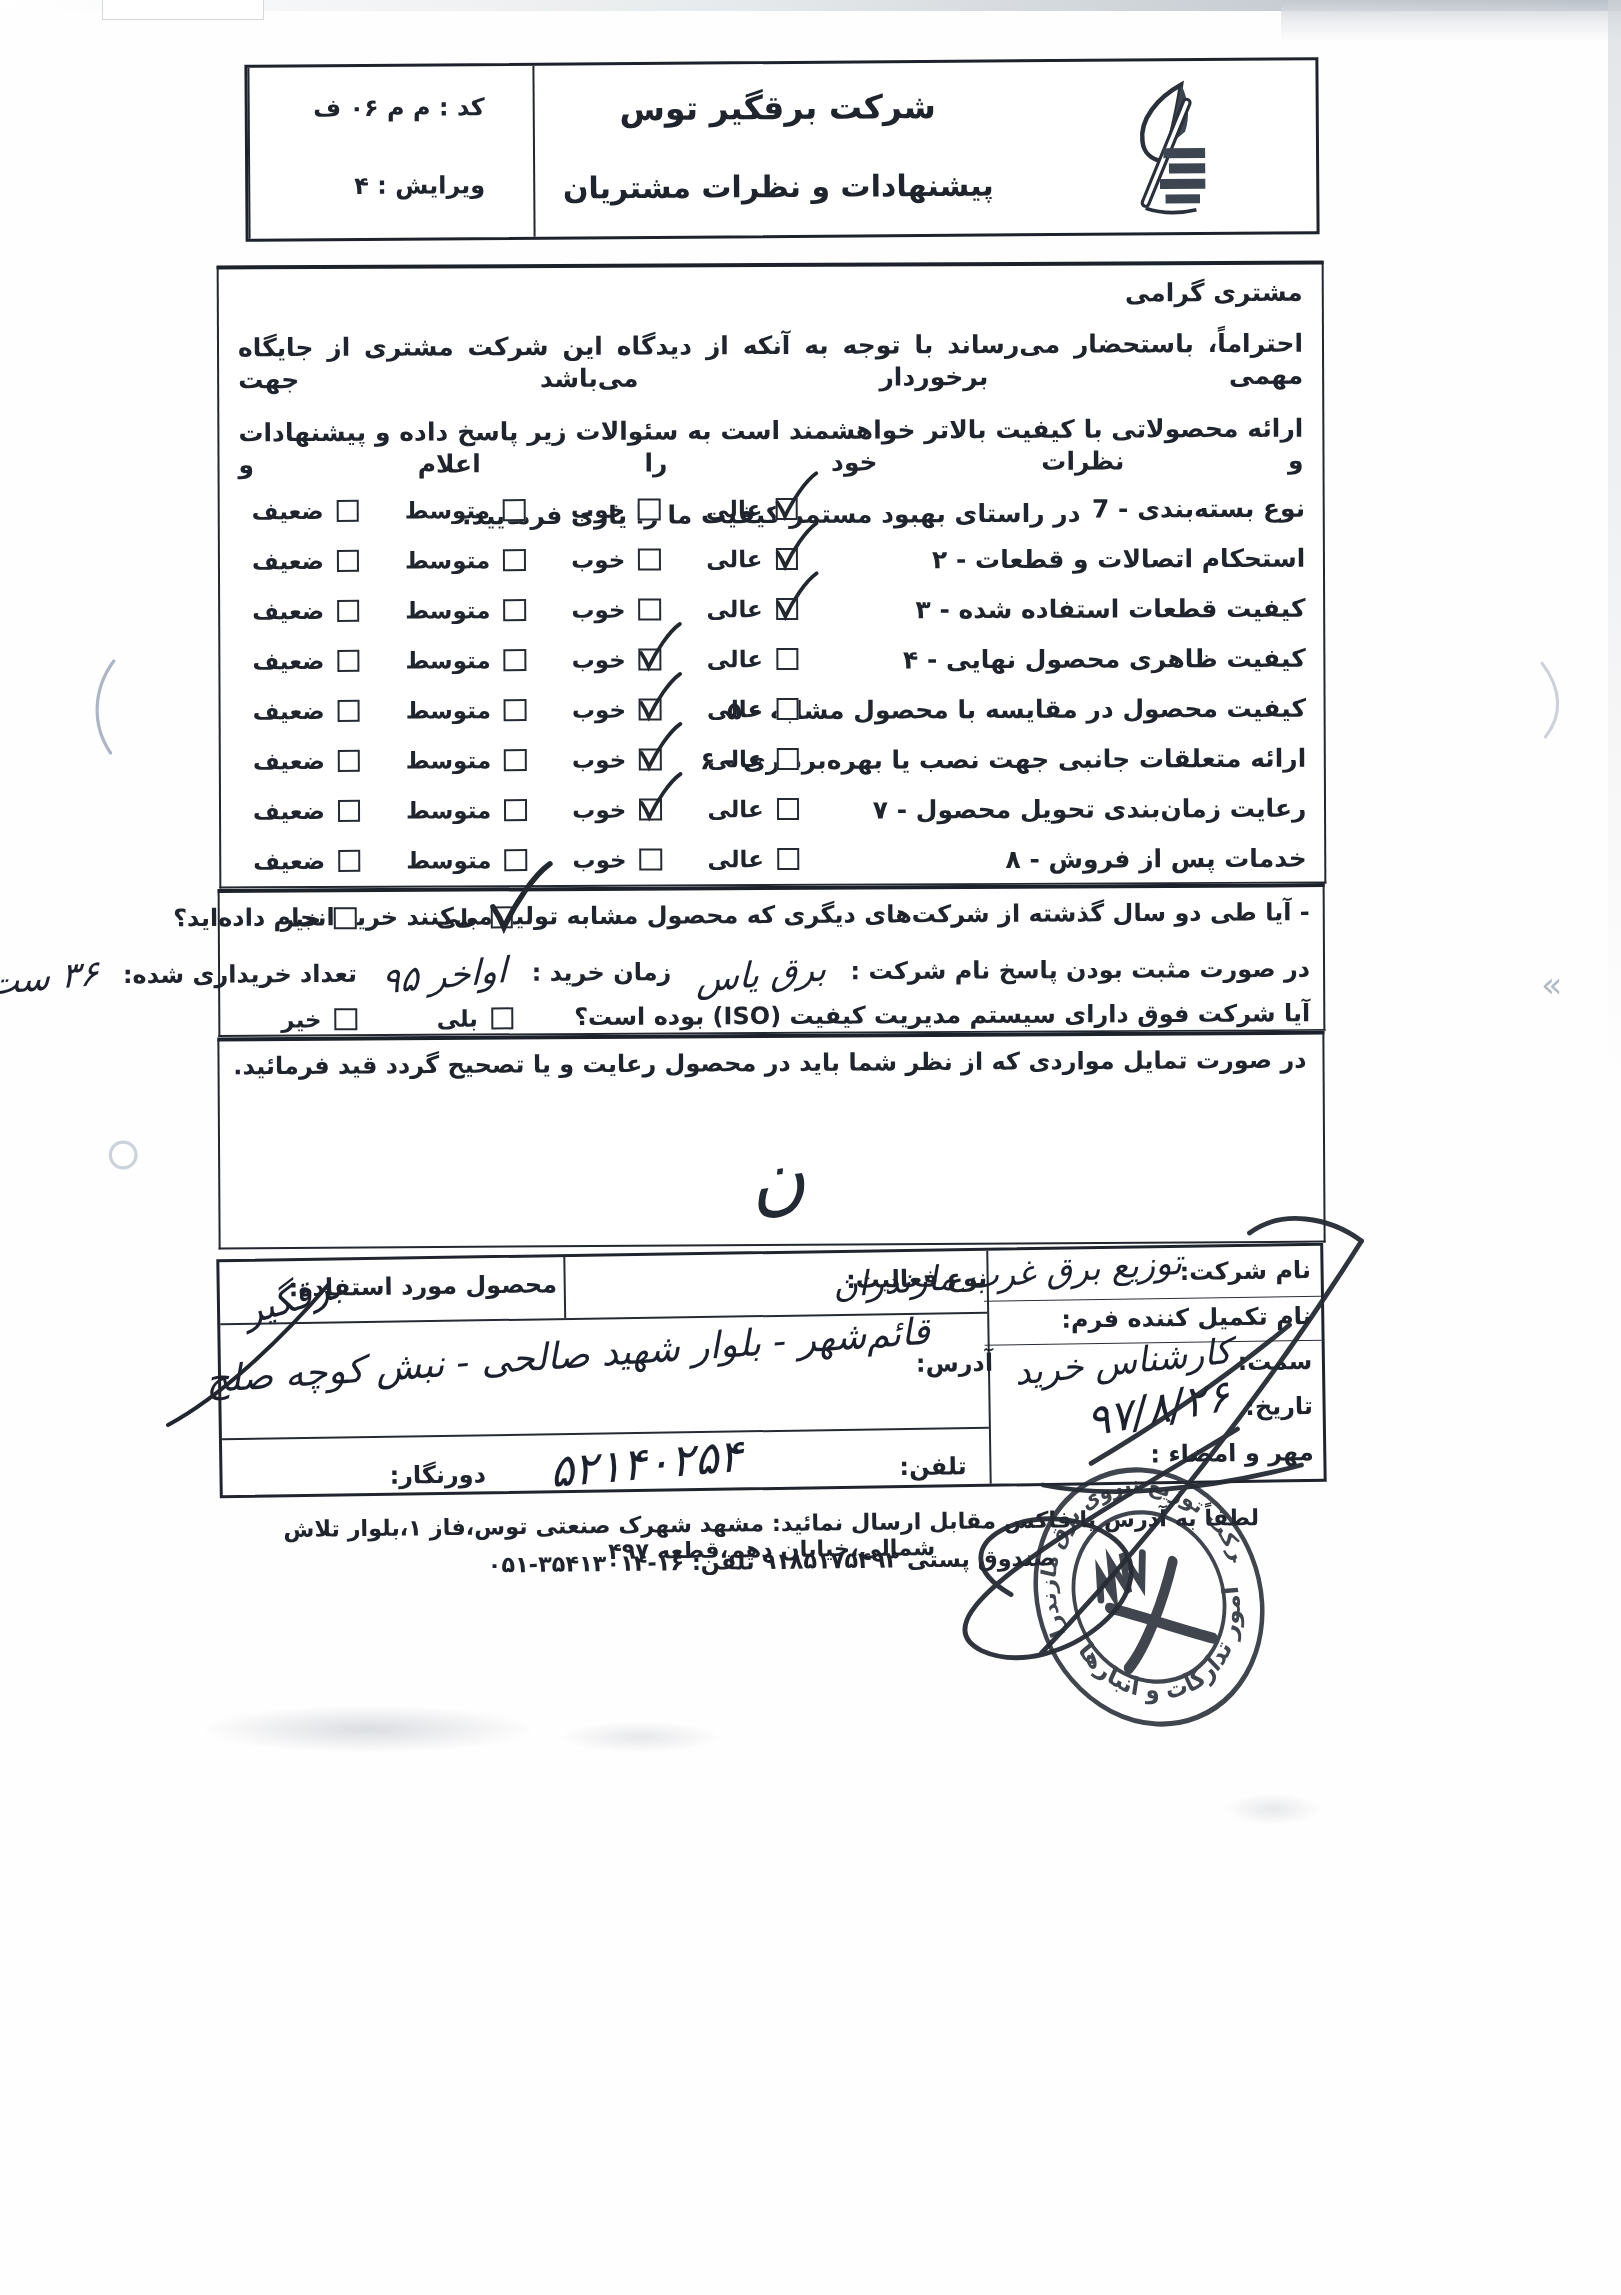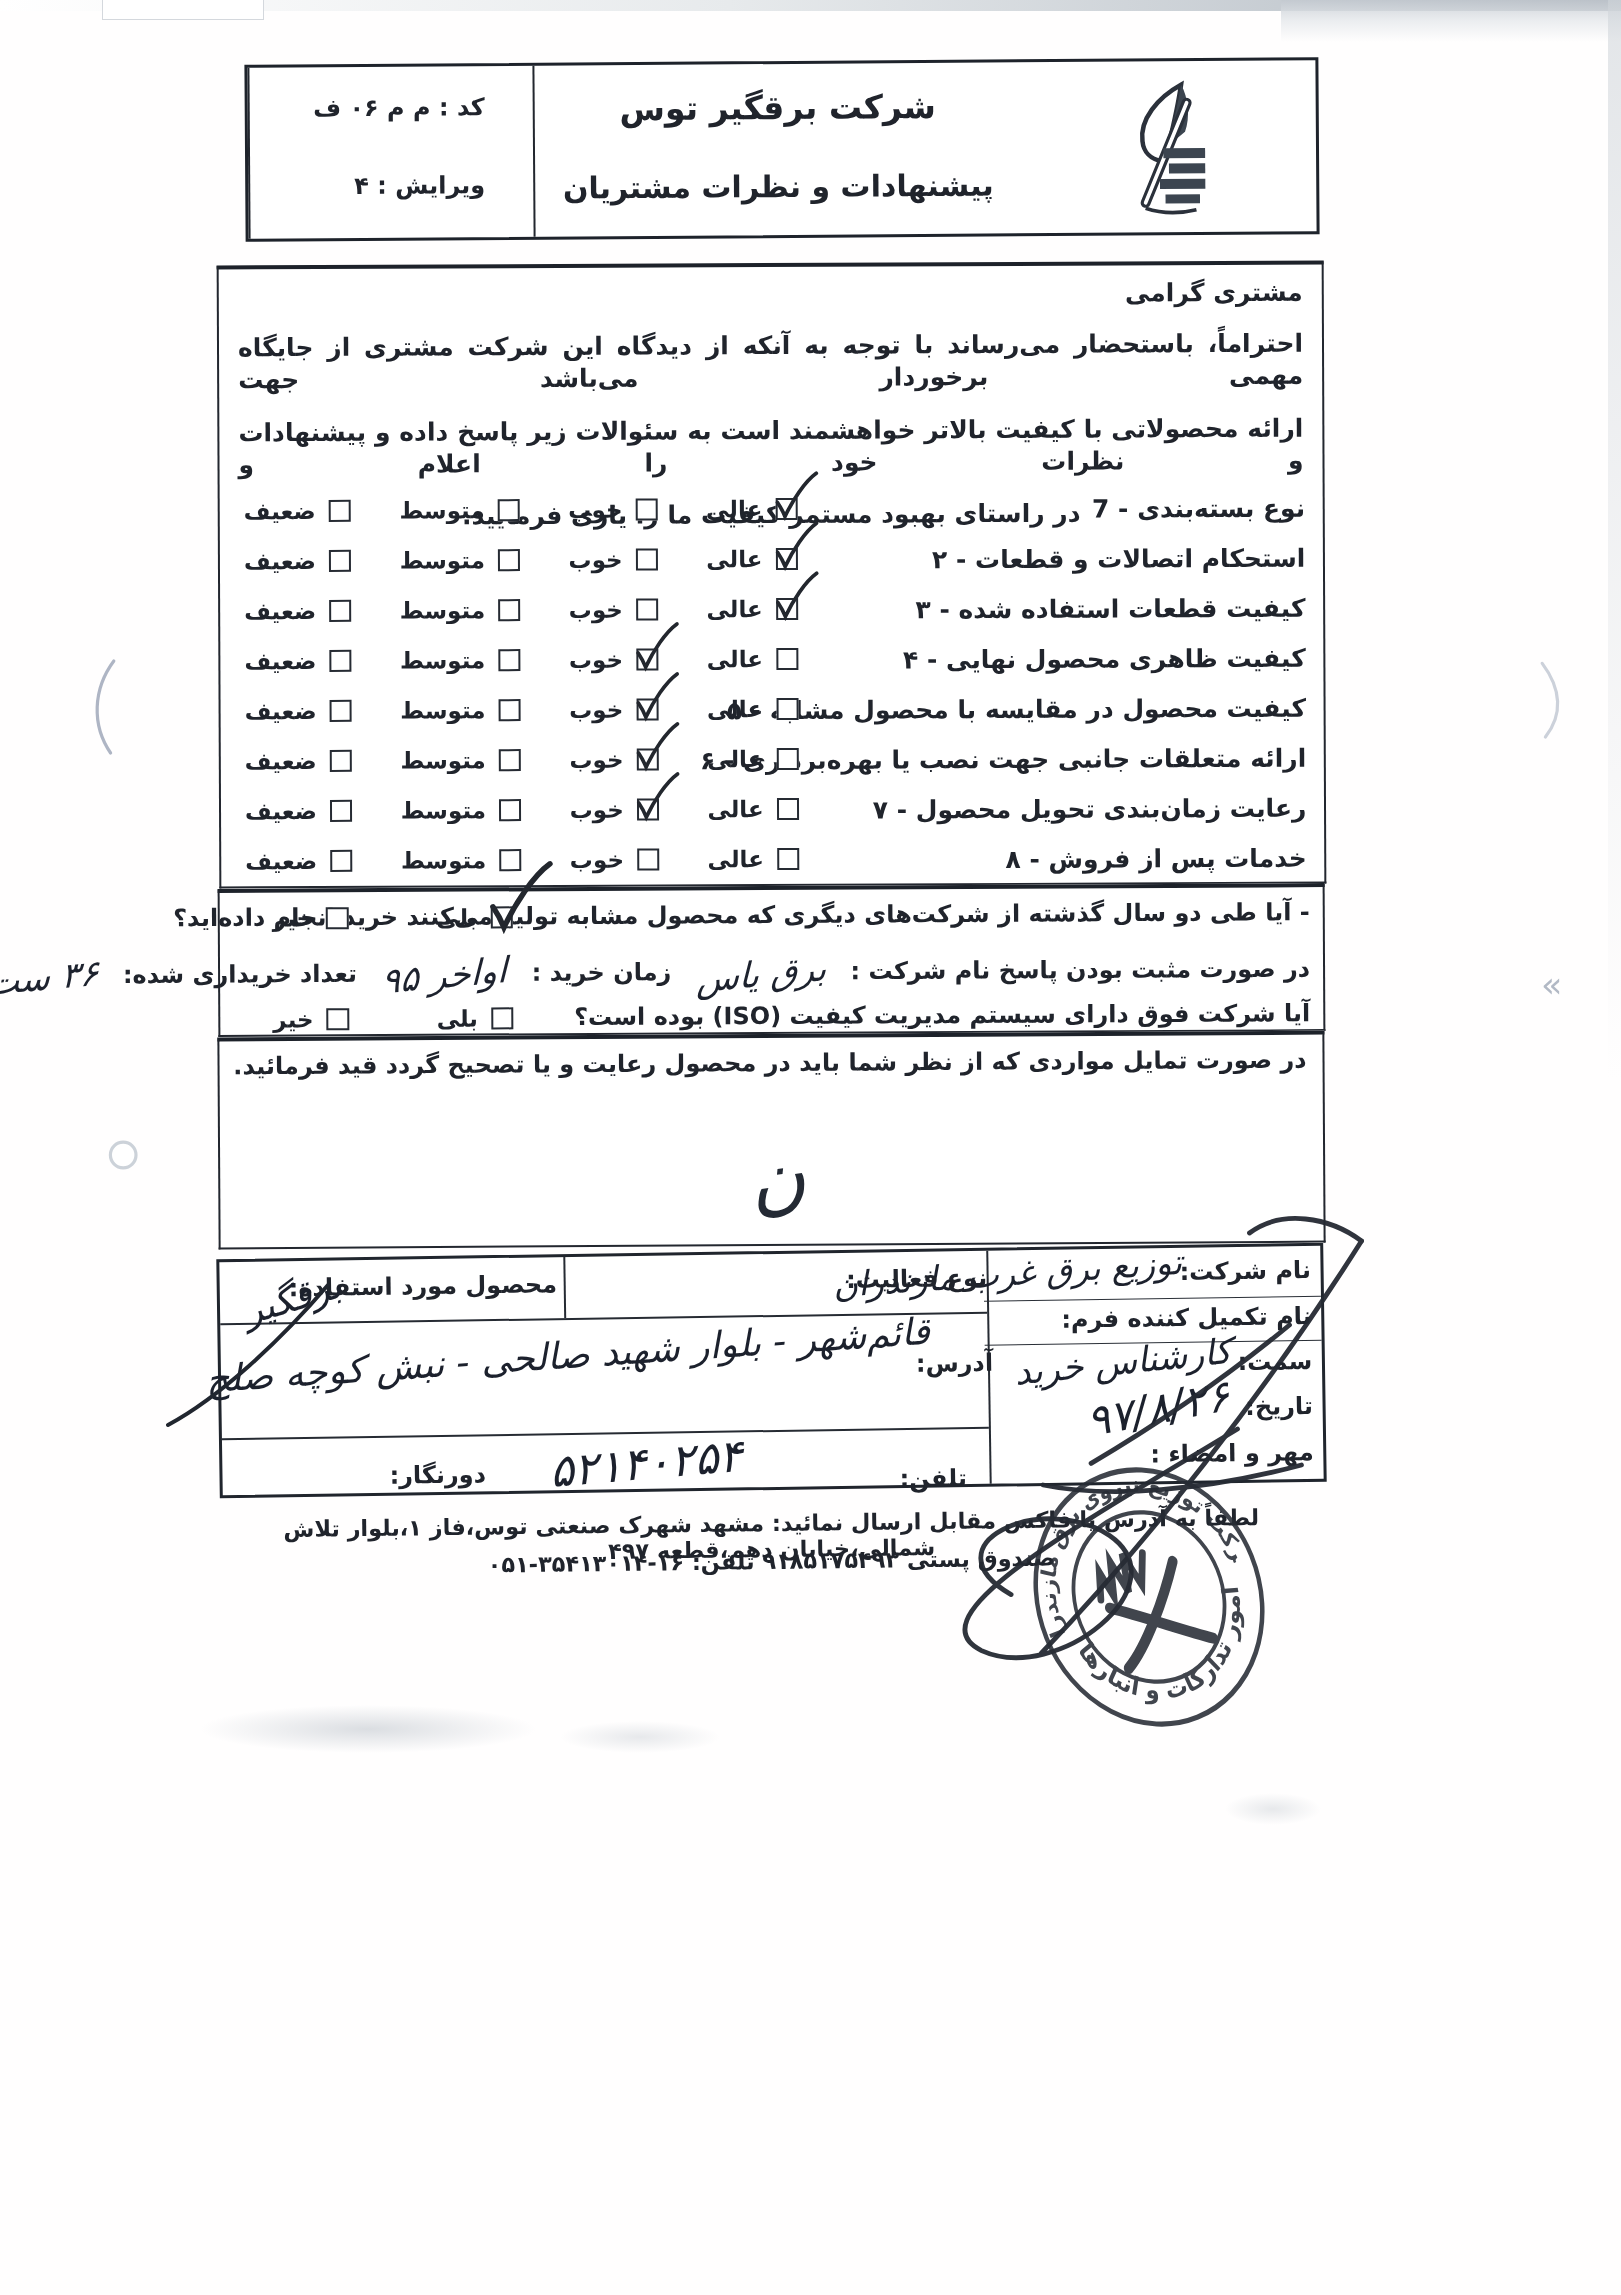--- a/index.html
+++ b/index.html
@@ -39,21 +39,21 @@
   .intro{position:absolute;left:19px;right:19px;top:13px;}
   .intro .sal{font-size:25px;font-weight:bold;text-align:right;}
   .intro .ln{font-size:25px;font-weight:bold;text-align:justify;text-align-last:justify;margin-top:21px;line-height:32px;}
   .intro .ln3{font-size:25px;font-weight:bold;text-align:center;text-align-last:center;margin-top:21px;}
 
   .ratings{position:absolute;left:0;right:0;top:218px;}
   .rrow{position:relative;height:50px;}
   .rrow .q{position:absolute;right:17.6px;top:11.2px;font-size:25px;font-weight:bold;white-space:nowrap;}
   .rrow .opts{position:absolute;left:24px;top:11.2px;width:554px;display:flex;direction:rtl;justify-content:space-between;}
   .opt{display:flex;direction:rtl;align-items:center;gap:13px;}
-  .olab{font-size:23px;font-weight:bold;}
+  .olab{font-size:23px;font-weight:bold;margin-left:8px;}
   .cbox{position:relative;display:inline-block;width:18.4px;height:18.4px;border:2.4px solid #262b33;background:#fff;}
   .tick{position:absolute;left:-6.4px;top:-29px;width:50px;height:53px;pointer-events:none;}
   .tick-big{width:74px;height:78px;top:-48px;left:-9.6px;}
 
   .pline{position:absolute;right:13px;white-space:nowrap;font-size:24px;font-weight:bold;direction:rtl;}
   .plA{top:11.2px;}
   .plB{top:64px;}
   .plC{top:112px;}
   .yn{position:absolute;display:flex;direction:rtl;justify-content:space-between;left:53px;width:240px;}
   .ynA{top:13px;}
@@ -404,21 +404,21 @@
     <div class="hw-abs" style="right:90px;top:93px;font-size:35px;transform:rotate(-5deg);">کارشناس خرید</div>
 
     <div class="lab" style="right:9.6px;top:146px;">تاریخ:</div>
     <div class="hw-abs" dir="ltr" style="right:93px;top:135px;font-size:43px;transform:rotate(-10deg);">۹۷/۸/۲۶</div>
 
     <div class="lab" style="right:9.6px;top:192px;">مهر و امضاء :</div>
 
     <div class="lab" style="left:695px;top:98px;">آدرس:</div>
     <div class="hw-abs" style="right:391px;top:77px;font-size:37px;transform:rotate(-3deg);">قائم‌شهر - بلوار شهید صالحی - نبش کوچه صلح</div>
 
-    <div class="lab" style="left:677px;top:213px;text-align:center;">تلفن:</div>
+    <div class="lab" style="left:677px;top:201px;text-align:center;">تلفن:</div>
     <div class="hw-abs" dir="ltr" style="left:327px;top:181px;font-size:45px;transform:rotate(-4deg);letter-spacing:4.8px;">۵۲۱۴۰۲۵۴</div>
     <div class="lab" style="left:167px;top:202px;">دورنگار:</div>
   </div>
 
   <svg class="tail-svg" style="left:144px;top:1269px;" width="200" height="176" viewBox="0 0 250 220">
     <path d="M230 20 C170 90 95 160 30 195" fill="none" stroke="#21262f" stroke-width="5" stroke-linecap="round"></path>
   </svg>
 
   <div class="floor f1">لطفاً به آدرس یا فاکس مقابل ارسال نمائید: مشهد شهرک صنعتی توس،فاز ۱،بلوار تلاش شمالی،خیابان دهم،قطعه ۴۹۷</div>
   <div class="floor f2">

